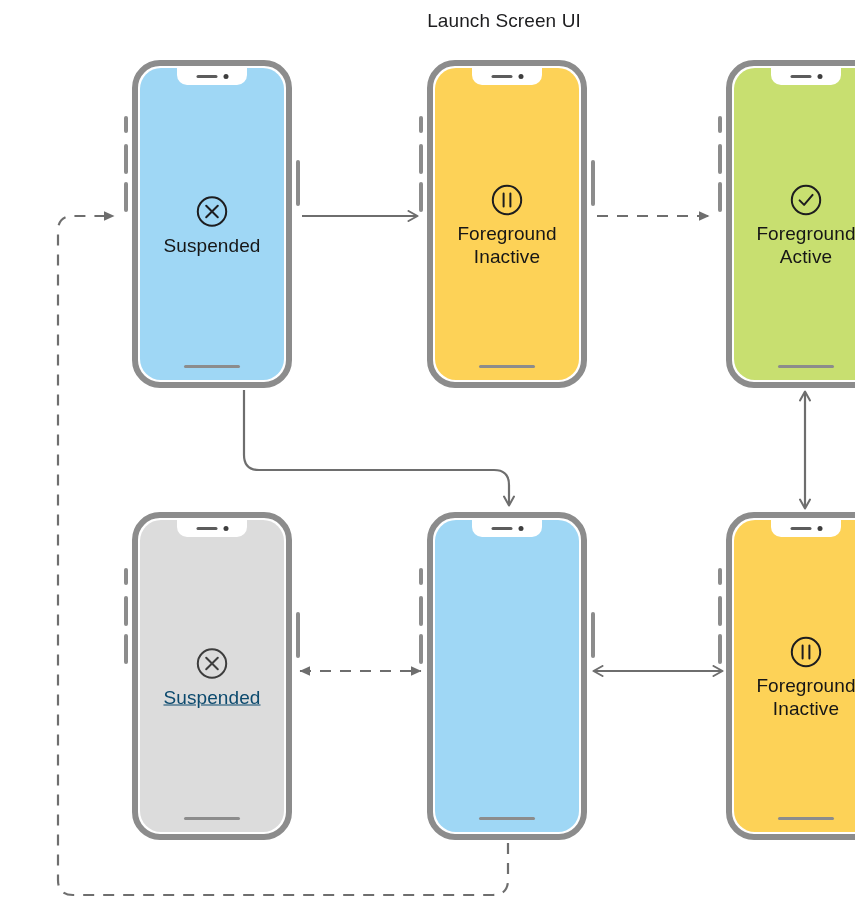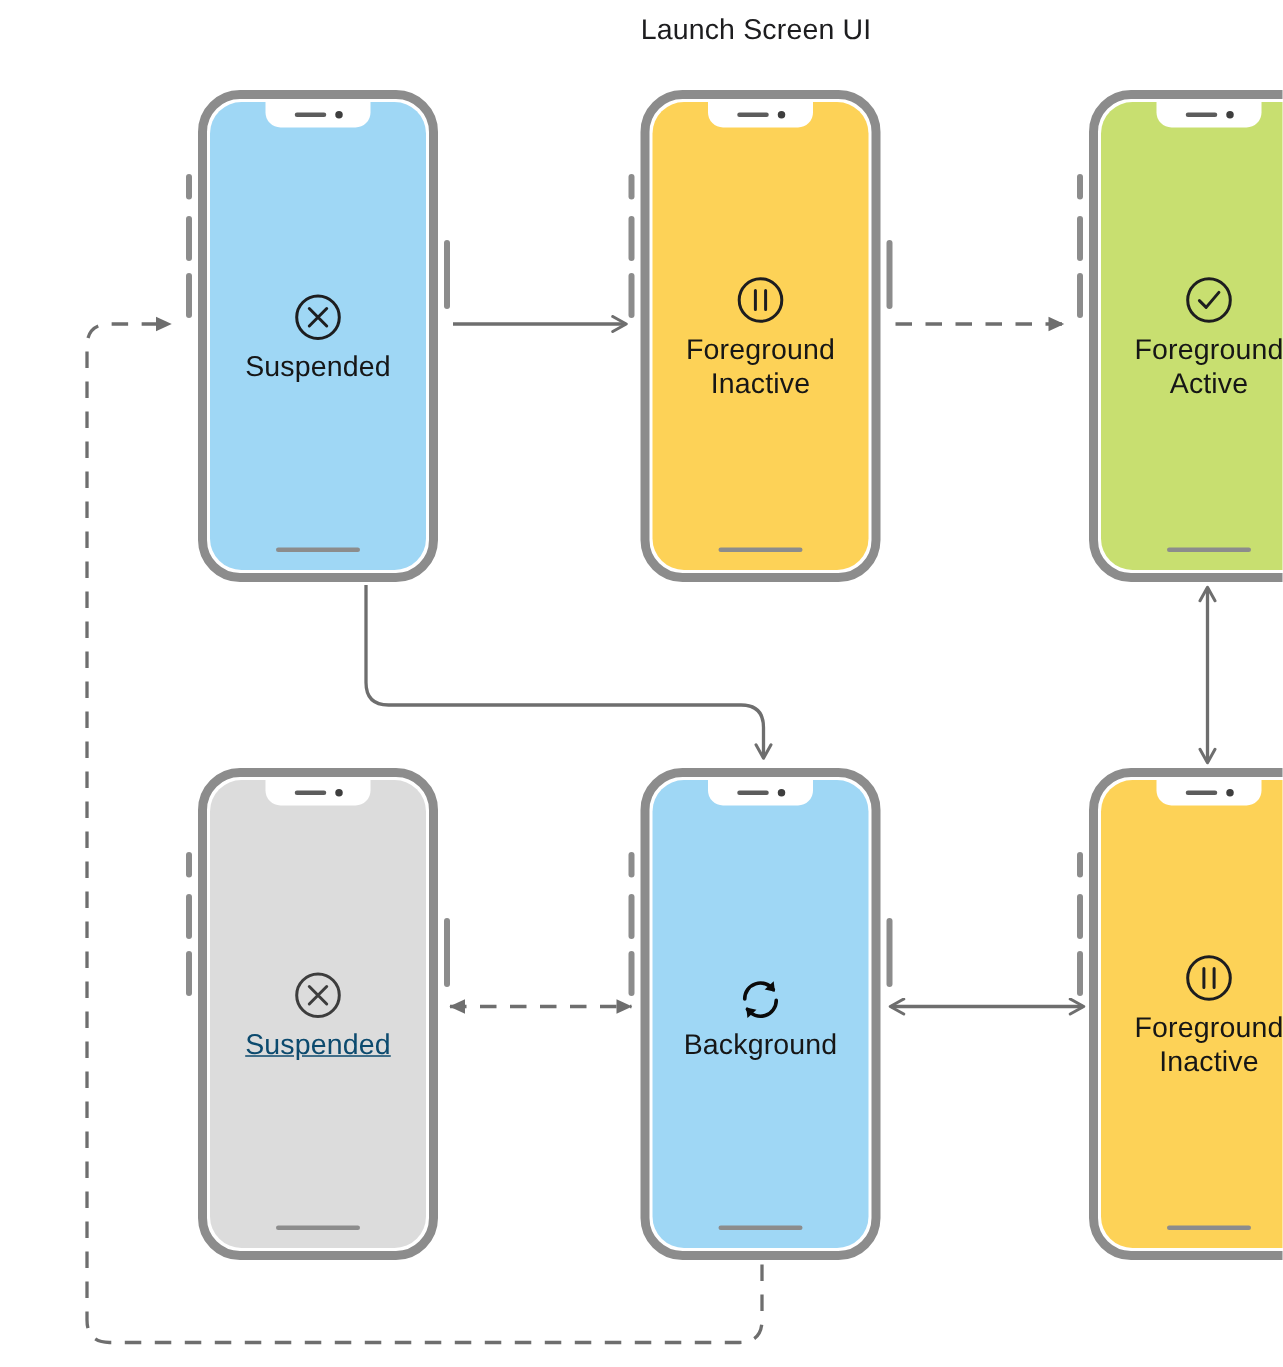--- a/index.html
+++ b/index.html
@@ -223,31 +223,20 @@
     <div class="btn-side btn-pwr"></div>
   </div>
 
   <div class="phone" style="left:373px;top:512px;width:180px;height:328px;">
     <div class="body"></div>
     <div class="screen" style="background:#9FD7F5;">
       <div class="notch"></div>
       <div class="speaker"></div>
       <div class="camera"></div>
       <div class="home-ind"></div>
-      <div class="content">
-        <div class="glyph">
-          <svg width="38" height="34" viewBox="0 0 38 34">
-            <path d="M8.5,19.5 A10.5,10.5 0 0 1 27.5,13.2" fill="none" stroke="#0a0a0a" stroke-width="2.4" stroke-linecap="round"></path>
-            <path d="M29.5,20.4 A10.5,10.5 0 0 1 10.3,26.4" fill="none" stroke="#0a0a0a" stroke-width="2.4" stroke-linecap="round"></path>
-            <path d="M27.8,7.6 L28.6,14.6 L21.8,13.2 Z" fill="#0a0a0a"></path>
-            <path d="M10.3,32.2 L9.5,25.2 L16.3,26.6 Z" fill="#0a0a0a"></path>
-          </svg>
-        </div>
-        <div class="state-label">Background</div>
-      </div>
     </div>
     <div class="btn-side btn-mute"></div>
     <div class="btn-side btn-vup"></div>
     <div class="btn-side btn-vdn"></div>
     <div class="btn-side btn-pwr"></div>
   </div>
 
   <div class="phone" style="left:672px;top:512px;width:180px;height:328px;">
     <div class="body"></div>
     <div class="screen" style="background:#FDD257;">

